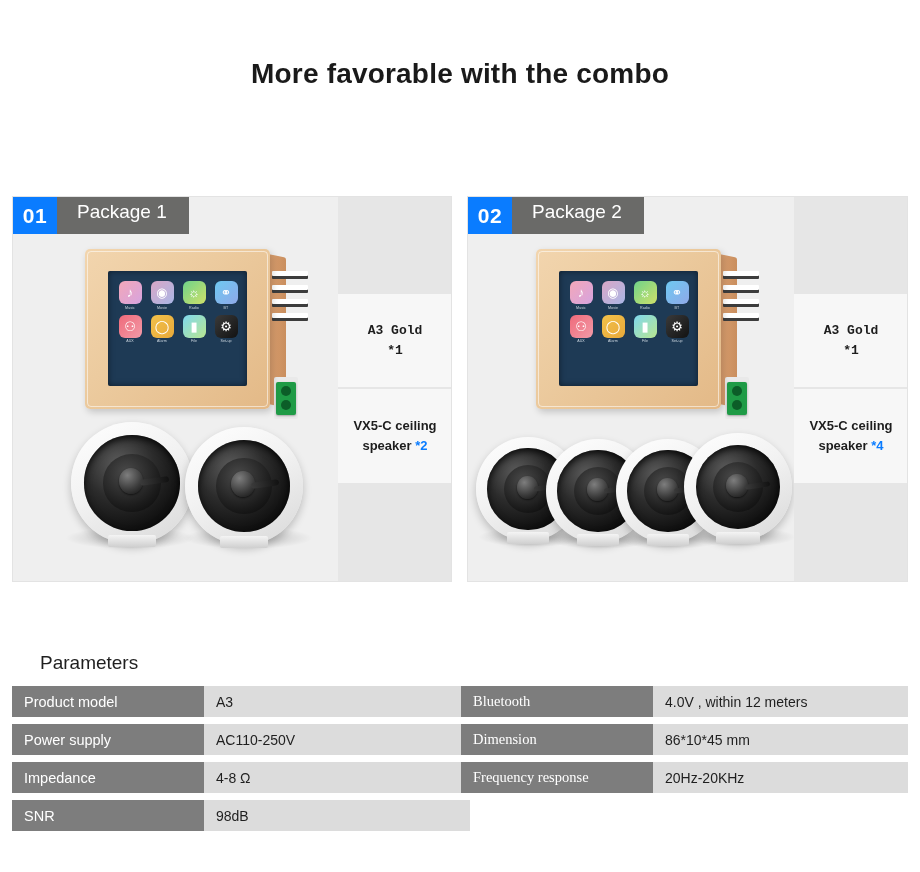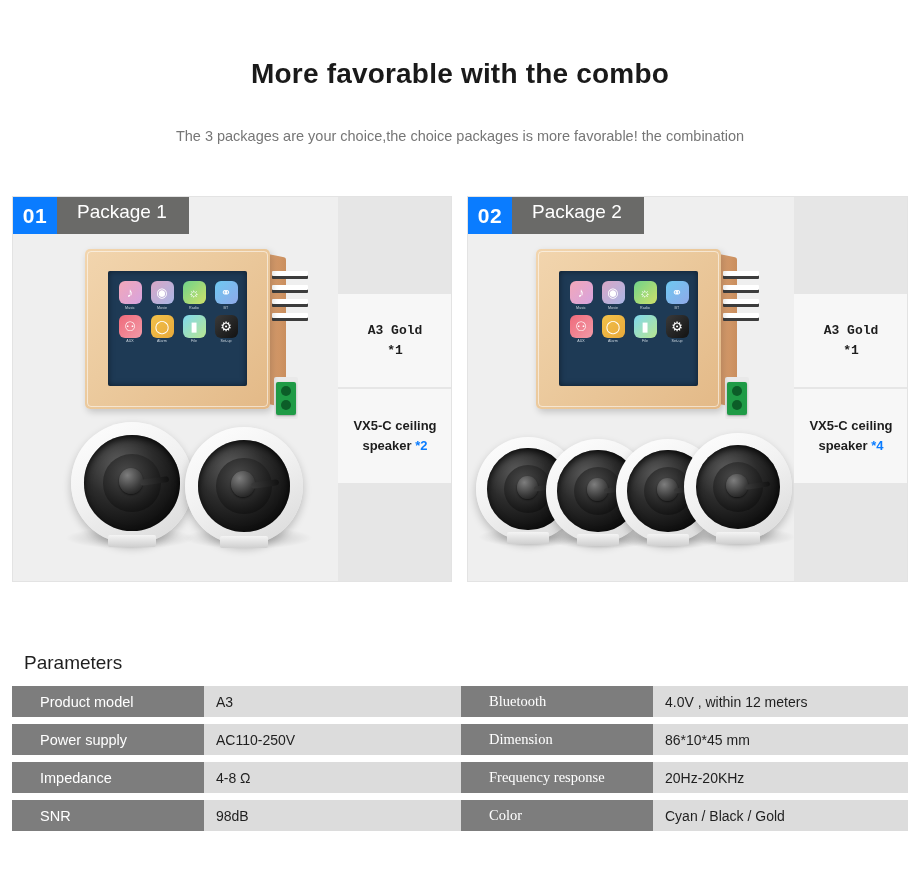--- a/index.html
+++ b/index.html
@@ -151,47 +151,46 @@
     position:absolute;right:-9%;top:22%;width:26%;height:56%;border-radius:6px;
     background:linear-gradient(90deg,#ededed,#cdcdcd);z-index:-1;
   }
   .shadow{
     position:absolute;border-radius:50%;
     background:radial-gradient(ellipse at center,rgba(0,0,0,.22),rgba(0,0,0,0) 70%);
   }
 
   
   .params-title{
-    position:absolute;left:24px;top:652px;font-size:19px;color:#1f1f1f;
+    position:absolute;left:40px;top:652px;font-size:19px;color:#1f1f1f;
   }
   .ptable{position:absolute;top:686px;}
   #ptable-left{left:12px;}
   #ptable-right{left:461px;}
   .prow{display:flex;height:31px;margin-bottom:7px;}
   .pkey{
     background:#7d7d7d;color:#fff;font-size:14.5px;
-    display:flex;align-items:center;padding-left:28px;box-sizing:border-box;
+    display:flex;align-items:center;padding-left:12px;box-sizing:border-box;
   }
   .pval{
     background:#dcdcdc;color:#1f1f1f;font-size:14px;
     display:flex;align-items:center;padding-left:12px;box-sizing:border-box;
   }
   #ptable-left .pkey{width:192px;}
   #ptable-left .pval{width:266px;}
   #ptable-right .pkey{width:192px;font-family:Liberation Serif, serif;}
   #ptable-right .pval{width:255px;}
 </style>
 </head>
 <body>
 
 <div class="page">
 
   <div class="hero-title">More favorable with the combo</div>
   <div class="hero-sub">
-    <div>The 3 packages are your choice,the choice packages is more favorable! the combination</div>
   </div>
 
   <div class="card" id="card-1">
 
     <div class="scene">
 
       <div class="amp" style="left:72px;top:52px;width:185px;height:160px;">
         <div class="amp-side"></div>
         <div class="fins">
           <div style="top:0"></div>
@@ -442,19 +441,15 @@
       <div class="pval">4.0V , within 12 meters</div>
     </div>
     <div class="prow">
       <div class="pkey">Dimension</div>
       <div class="pval">86*10*45 mm</div>
     </div>
     <div class="prow">
       <div class="pkey">Frequency response</div>
       <div class="pval">20Hz-20KHz</div>
     </div>
-    <div class="prow">
-      <div class="pkey">Color</div>
-      <div class="pval">Cyan / Black / Gold</div>
-    </div>
   </div>
 
 </div>
 
 </body></html>

